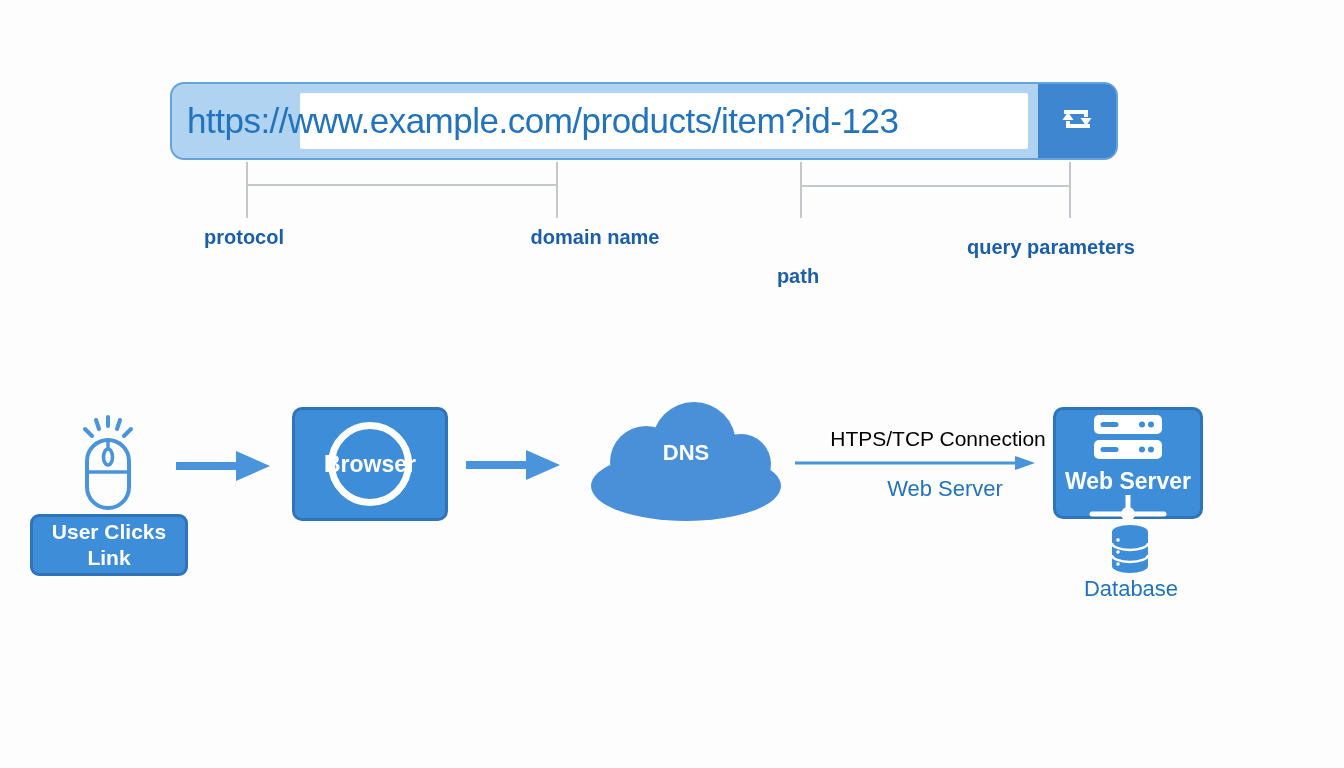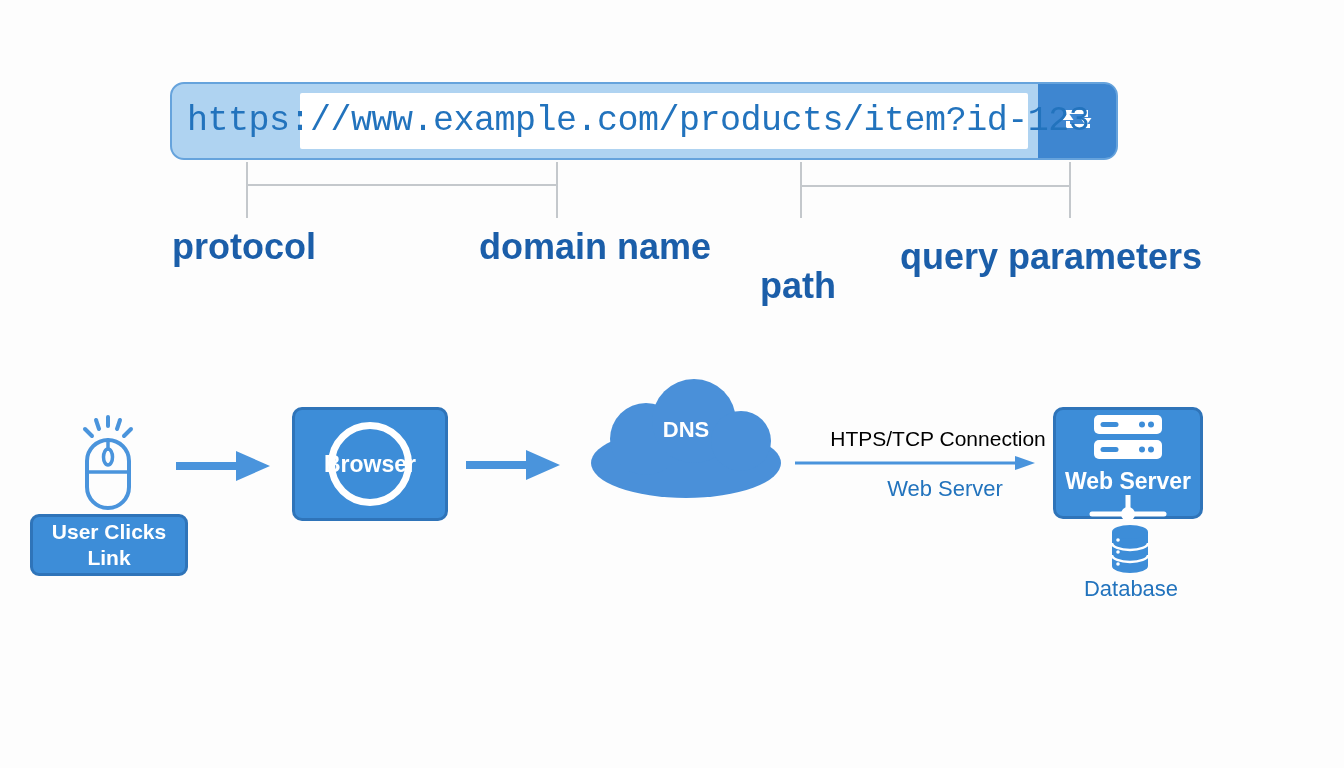--- a/index.html
+++ b/index.html
@@ -5,42 +5,41 @@
   html,body{margin:0;padding:0;background:#ffffff;}
   .stage{
     position:relative;width:1344px;height:768px;background:#fdfdfd;
     font-family:"Liberation Sans",sans-serif;overflow:hidden;
   }
   
   .url-bar{
     position:absolute;left:170px;top:82px;width:948px;height:78px;
     background:#afd3f1;border:2px solid #66a3dc;border-radius:14px;
     box-sizing:border-box;
-    font-family:Liberation Mono, monospace;
   }
   .url-white{
     position:absolute;left:128px;top:9px;width:728px;height:56px;
     background:#ffffff;border-radius:2px;
   }
   .url-text{
     position:absolute;left:15px;top:0;height:74px;z-index:2;
     display:flex;align-items:center;font-size:35px;letter-spacing:-0.5px;
     color:#2273bd;white-space:nowrap;
   }
   .refresh-btn{
     position:absolute;right:0;top:0;width:78px;height:74px;
     background:#3e86d0;border-radius:0 11px 11px 0;
     display:flex;align-items:center;justify-content:center;cursor:pointer;
   }
   
   .conn{position:absolute;background:#c4c8cc;}
   
   .part-label{
     position:absolute;transform:translateX(-50%);
-    font-weight:bold;font-size:36px;color:#1b5ea9;white-space:nowrap;
+    font-weight:bold;font-size:20px;color:#1b5ea9;white-space:nowrap;
   }
   
   .node-box{
     position:absolute;background:#3d8dd8;border:3px solid #2f74b9;
     border-radius:10px;box-sizing:border-box;color:#ffffff;font-weight:bold;
   }
   .user-box{
     left:30px;top:514px;width:158px;height:62px;border-radius:9px;
     display:flex;flex-direction:column;align-items:center;justify-content:center;
     font-size:21px;line-height:26px;text-align:center;
@@ -53,21 +52,21 @@
   }
   .browser-label{
     position:absolute;left:50%;top:50%;transform:translate(-50%,-50%);
     font-size:23px;white-space:nowrap;
   }
   .server-box{
     left:1053px;top:407px;width:150px;height:112px;
     display:flex;flex-direction:column;align-items:center;justify-content:space-evenly;
     padding:4px 0;font-size:23px;
   }
-  .cloud-wrap{position:absolute;left:586px;top:377px;width:200px;height:122px;}
+  .cloud-wrap{position:absolute;left:586px;top:400px;width:200px;height:122px;}
   .cloud-text{
     position:absolute;left:0;top:38px;width:100%;text-align:center;
     color:#ffffff;font-weight:bold;font-size:22px;line-height:29px;
   }
   .flow-arrow{position:absolute;}
   .conn-label{
     position:absolute;transform:translateX(-50%);white-space:nowrap;
     font-size:21px;color:#000000;margin-left:20px;
   }
   .conn-sublabel{

